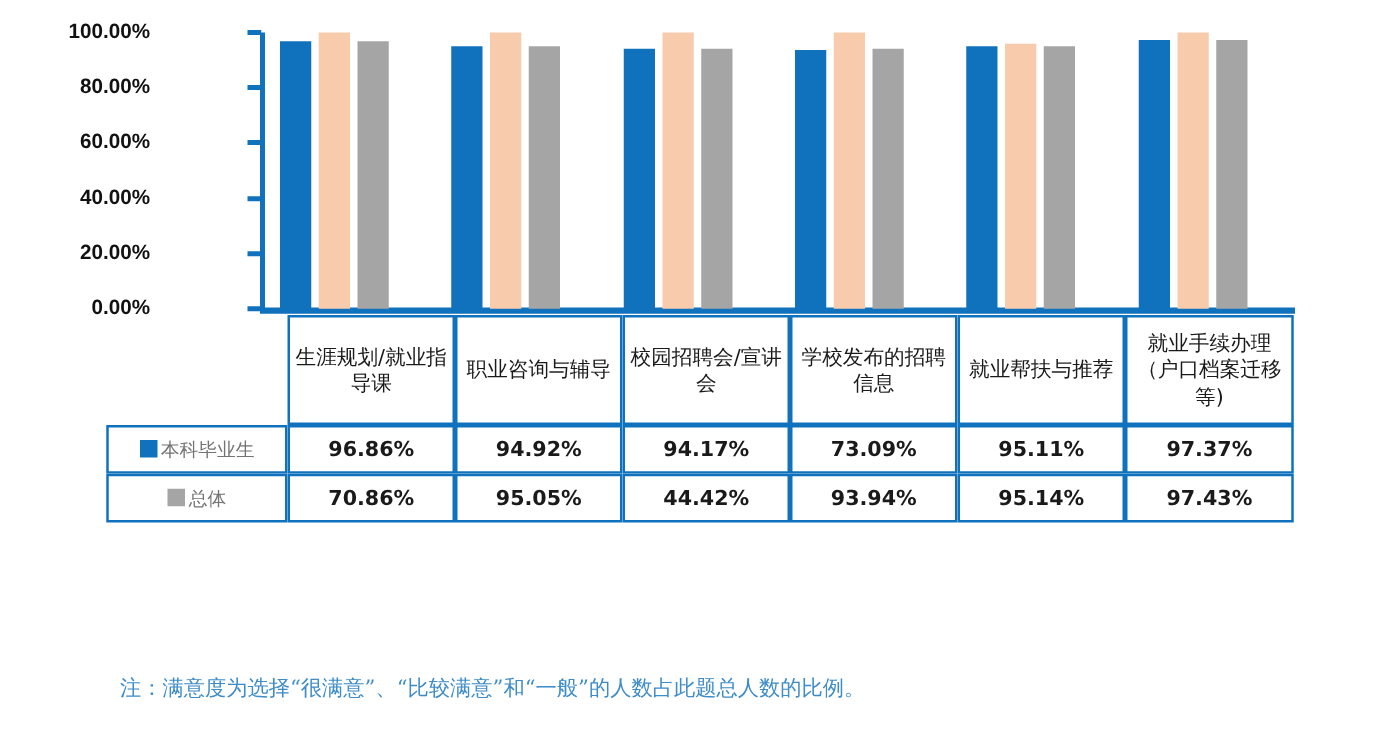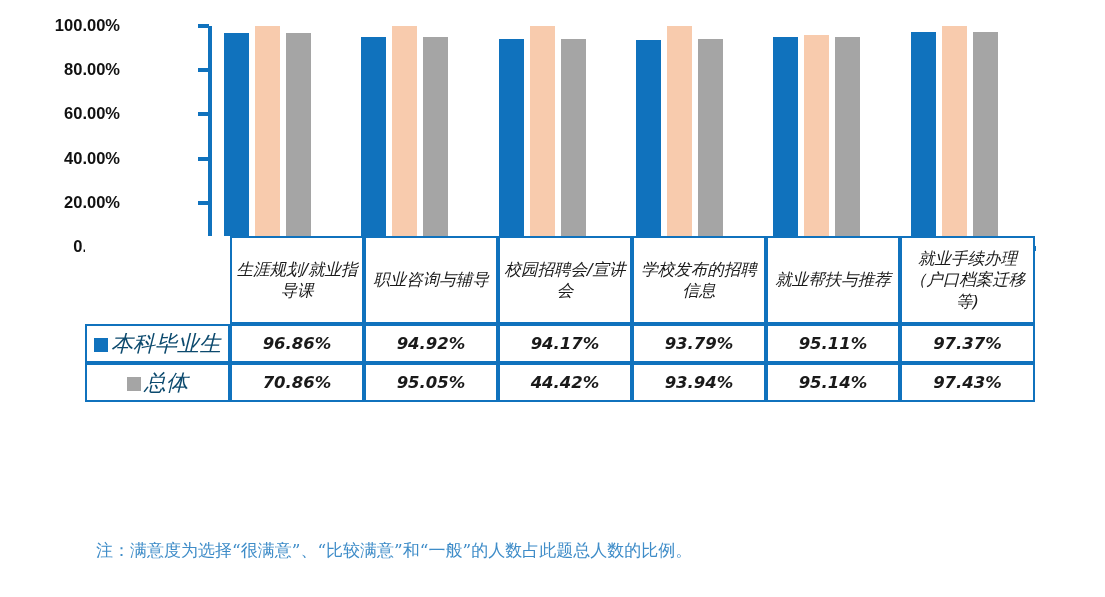--- a/index.html
+++ b/index.html
@@ -91,26 +91,25 @@
     width: 25px;
   }
   .bar.s0 { left: 12px; }
   .bar.s1 { left: 43px; }
   .bar.s2 { left: 74px; }
 
   
   #data-table {
     position: absolute;
     left: 85px;
-    top: 236px;
+    top: 252px;
     width: 950px;
     border-collapse: separate;
     border-spacing: 0;
     table-layout: fixed;
-    font-style: italic;
   }
   #data-table td {
     padding: 0;
     vertical-align: middle;
     text-align: center;
     font-size: 16.5px;
     color: #1a1a1a;
     font-family: "DejaVu Sans", "Liberation Sans", sans-serif;
   }
   .col-label { width: 145px; }
@@ -142,22 +141,22 @@
     font-family: "DejaVu Serif", "Liberation Serif", serif;
   }
   .legend-swatch {
     display: inline-block;
     width: 14px;
     height: 14px;
     vertical-align: -1px;
     margin-right: 3px;
   }
   .legend-text {
-    font-size: 22px;
-    color: #0c4a6e;
+    font-size: 15px;
+    color: #737373;
   }
   .val-cell {
     height: 35px;
     border: 2.5px solid #1072BD;
     background: #ffffff;
     font-weight: bold;
     font-size: 16.5px;
     font-family: "DejaVu Sans", "Liberation Sans", sans-serif;
   }
 
@@ -261,21 +260,21 @@
           <td class="hdr-cell">校园招聘会/宣讲会</td>
           <td class="hdr-cell">学校发布的招聘信息</td>
           <td class="hdr-cell">就业帮扶与推荐</td>
           <td class="hdr-cell">就业手续办理（户口档案迁移等)</td>
         </tr>
         <tr>
           <td class="legend-cell"><span class="legend-swatch" style="background: rgb(16, 114, 189);"></span><span class="legend-text">本科毕业生</span></td>
           <td class="val-cell">96.86%</td>
           <td class="val-cell">94.92%</td>
           <td class="val-cell">94.17%</td>
-          <td class="val-cell">93.79%</td>
+          <td class="val-cell">73.09%</td>
           <td class="val-cell">95.11%</td>
           <td class="val-cell">97.37%</td>
         </tr>
         <tr>
           <td class="legend-cell"><span class="legend-swatch" style="background: rgb(165, 165, 165);"></span><span class="legend-text">总体</span></td>
           <td class="val-cell">70.86%</td>
           <td class="val-cell">95.05%</td>
           <td class="val-cell">44.42%</td>
           <td class="val-cell">93.94%</td>
           <td class="val-cell">95.14%</td>

